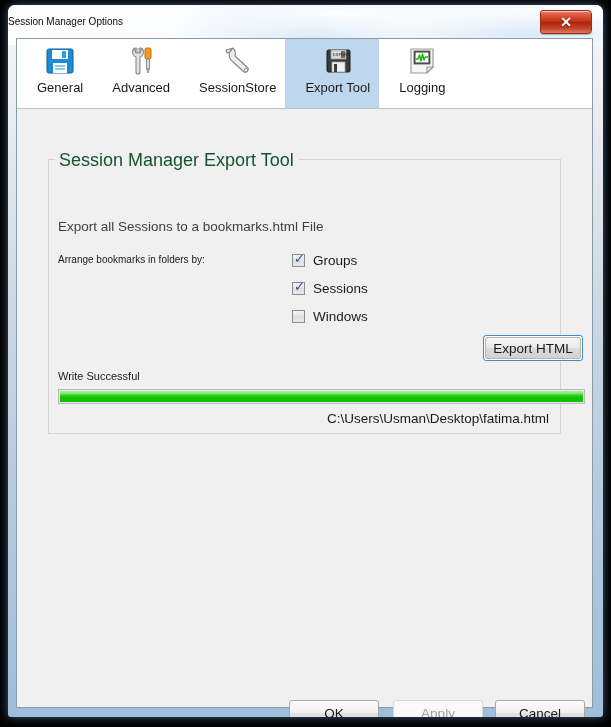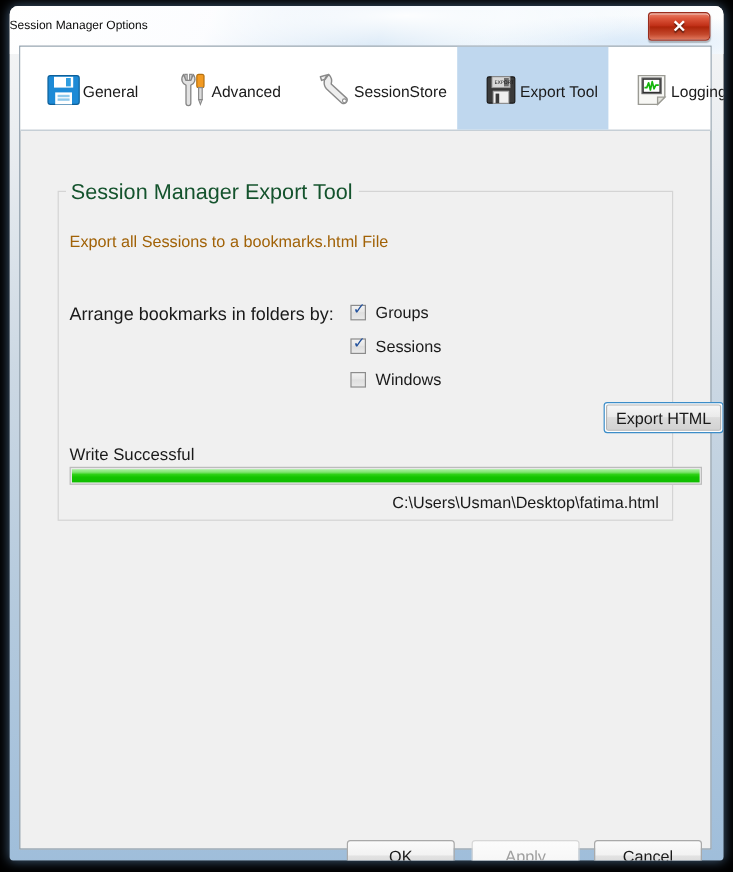--- a/index.html
+++ b/index.html
@@ -115,20 +115,21 @@
     height: 70px;
     background: #ffffff;
     border-bottom: 1px solid #b8c4cc;
     box-sizing: border-box;
     display: flex;
     align-items: flex-start;
   }
   .tool-item {
     height: 69px;
     display: flex;
+    flex-direction: column;
     align-items: center;
     justify-content: flex-start;
     padding: 6px 9px 0 20px;
     box-sizing: border-box;
     cursor: default;
   }
   .tool-item.selected {
     background: #bfd7ee;
   }
   .tool-icon {
@@ -165,30 +166,30 @@
     color: #14532d;
     line-height: 16px;
     transform: translateY(-50%);
     white-space: nowrap;
   }
 
   
   #export-desc {
     position: absolute;
     left: 41px;
-    top: 155px;
+    top: 180px;
     font-size: 13.5px;
-    color: #a16207;
+    color: #404040;
     white-space: nowrap;
   }
   #arrange-label {
     position: absolute;
     left: 41px;
     top: 215px;
-    font-size: 15px;
+    font-size: 10px;
     color: #1a1a1a;
     white-space: nowrap;
   }
 
   .checkrow {
     position: absolute;
     left: 275px;
     display: flex;
     align-items: center;
     cursor: default;
@@ -227,21 +228,20 @@
     left: 466px;
     top: 296px;
     width: 100px;
     height: 26px;
     box-sizing: border-box;
     border: 1px solid #3c8dc8;
     border-radius: 3px;
     padding: 1px;
     background: #ffffff;
     cursor: default;
-    margin-left: 20px;
   }
   #export-button-inner {
     width: 100%;
     height: 100%;
     box-sizing: border-box;
     border: 1px solid #b4b4b4;
     border-radius: 2px;
     background: linear-gradient(180deg, #f6f6f6 0%, #eaeaea 47%, #dcdcdc 50%, #d2d2d2 100%);
     display: flex;
     align-items: center;
@@ -249,21 +249,21 @@
     font-size: 13.5px;
     color: #1a1a1a;
     white-space: nowrap;
   }
 
   
   #status-text {
     position: absolute;
     left: 41px;
     top: 331px;
-    font-size: 14px;
+    font-size: 11px;
     color: #1a1a1a;
     white-space: nowrap;
   }
   #progress-track {
     position: absolute;
     left: 41px;
     top: 350px;
     width: 527px;
     height: 15px;
     box-sizing: border-box;

